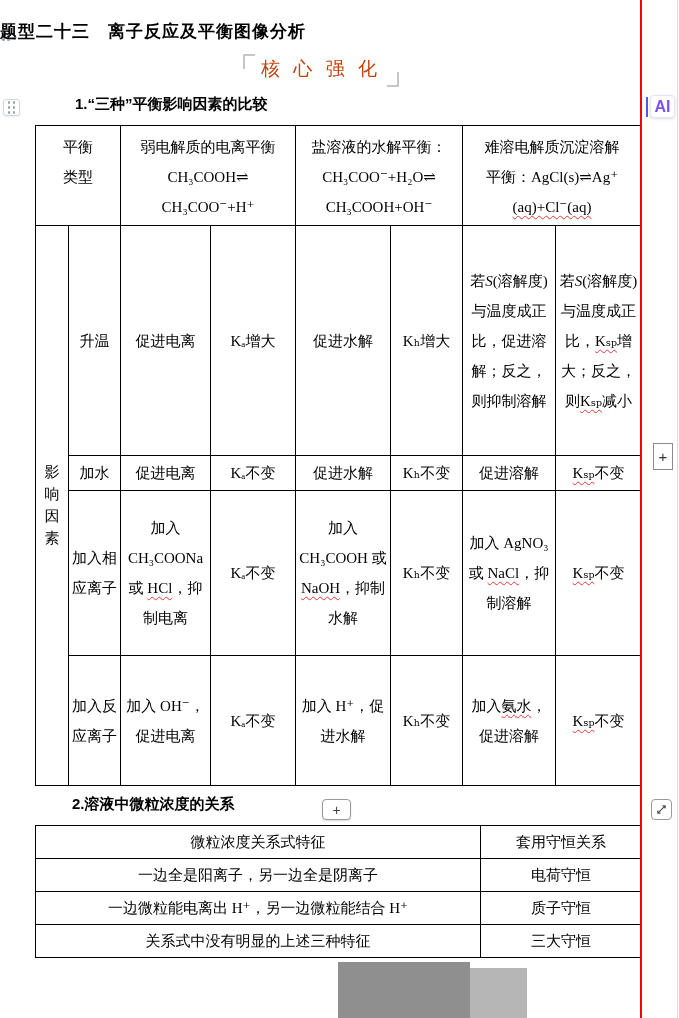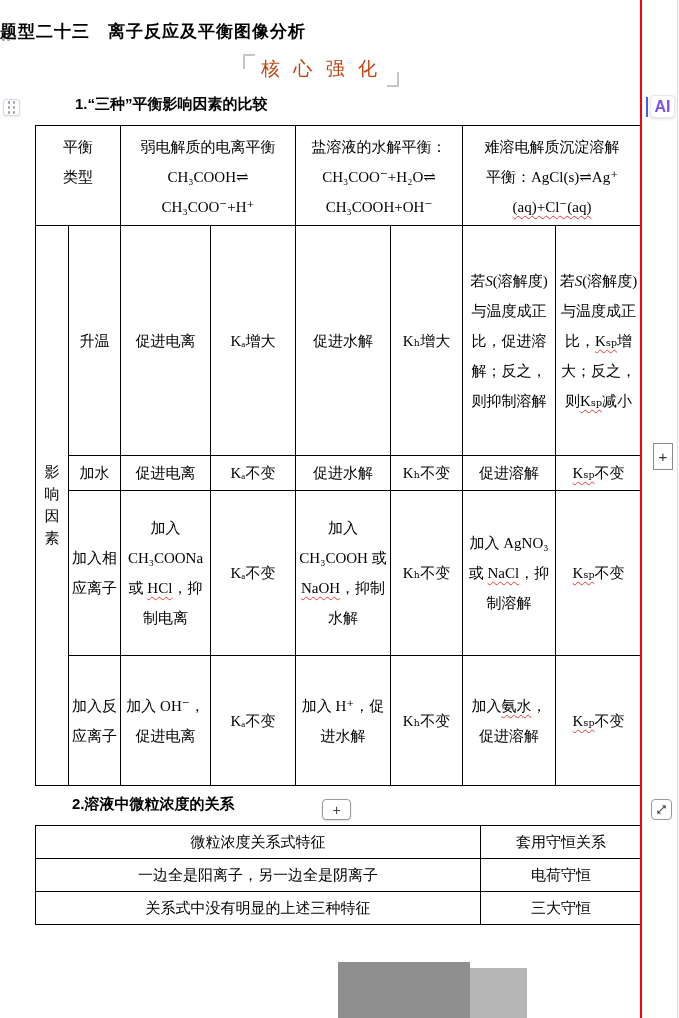--- a/index.html
+++ b/index.html
@@ -216,20 +216,24 @@
   <tbody>
       <tr>
     <td>微粒浓度关系式特征</td>
     <td>套用守恒关系</td>
   </tr>
   <tr>
     <td>一边全是阳离子，另一边全是阴离子</td>
     <td>电荷守恒</td>
   </tr>
   <tr>
+    <td>一边微粒能电离出 H⁺，另一边微粒能结合 H⁺</td>
+    <td>质子守恒</td>
+  </tr>
+  <tr>
     <td>关系式中没有明显的上述三种特征</td>
     <td>三大守恒</td>
   </tr>
 </tbody>
   </table>
 
 <div class="gray-box-1"></div>
 <div class="gray-box-2"></div>
 <div class="red-line"></div>
 <div class="edge-line"></div>

